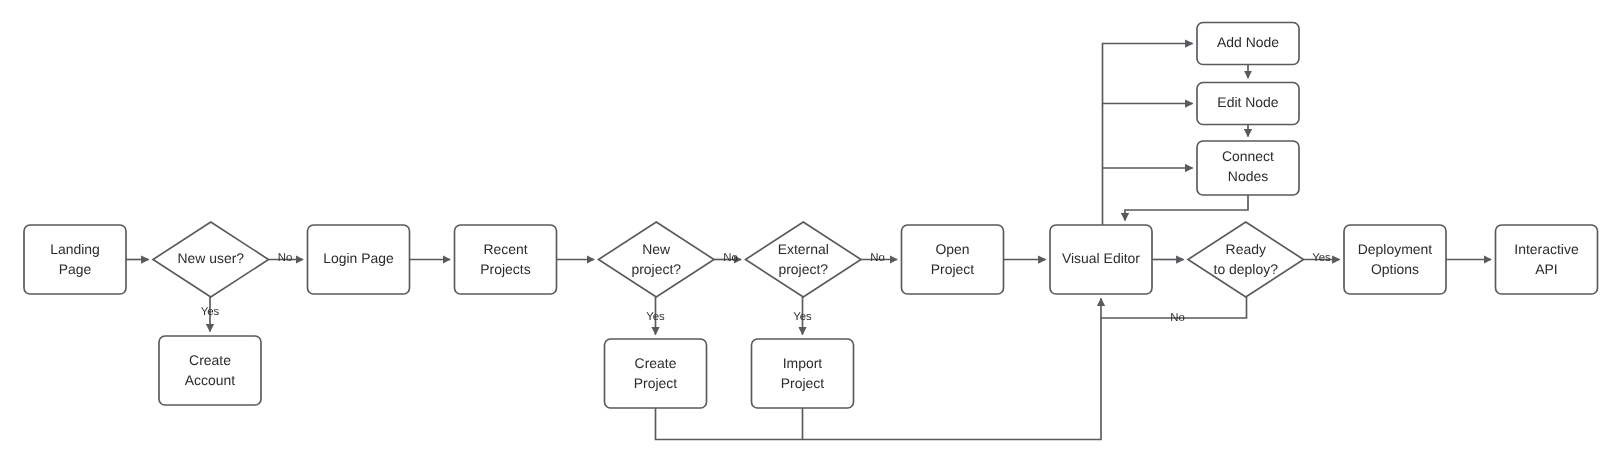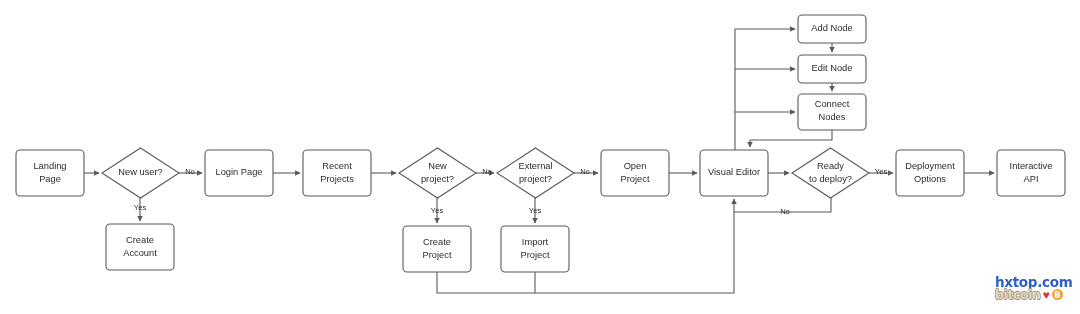--- a/index.html
+++ b/index.html
@@ -219,22 +219,14 @@
 
       <g>
         <rect class="node-shape rounded" x="997" y="150" width="68" height="46"></rect>
         <text class="node-label" x="1031" y="167">Interactive</text>
         <text class="node-label" x="1031" y="180">API</text>
       </g>
 
     </g>
   </svg>
 
-  <div id="watermark">
-    <div id="wm-top">hxtop.com</div>
-    <div id="wm-bot">
-      <span id="wm-bitcoin">bitcoin</span>
-      <span id="wm-heart">♥</span>
-      <span id="wm-coin">B</span>
-    </div>
-  </div>
 
 </div>
 
 </body></html>

